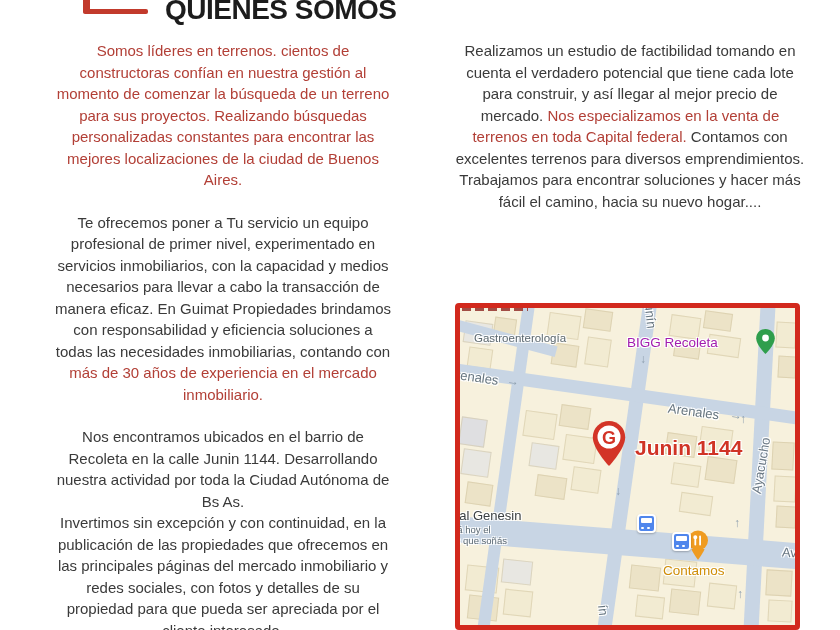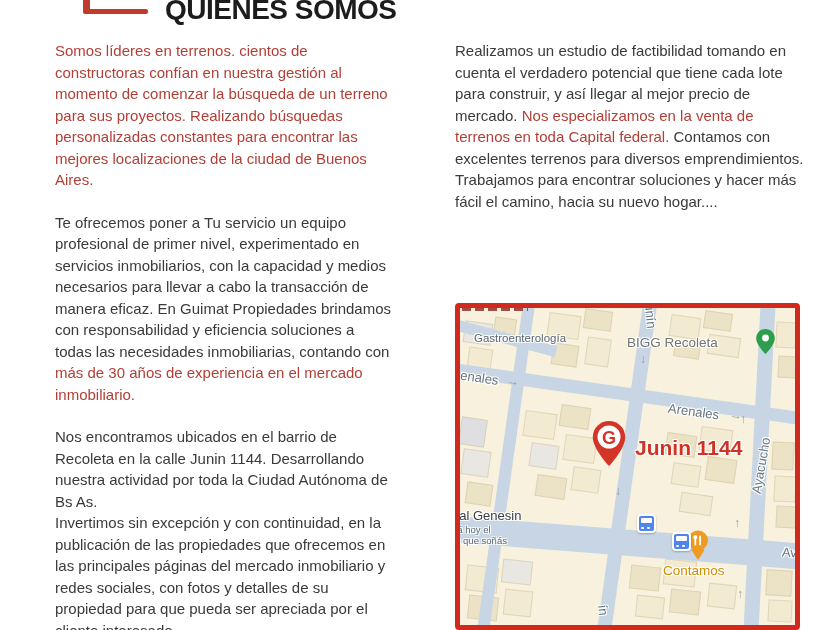--- a/index.html
+++ b/index.html
@@ -7,42 +7,42 @@
        font-family:"Liberation Sans",sans-serif;-webkit-font-smoothing:antialiased;}
 
   
   .logo-v{position:absolute;left:83px;top:0;width:7px;height:13px;background:#c23a2c;border-radius:0 0 2px 2px;}
   .logo-h{position:absolute;left:83px;top:9px;width:65px;height:5px;background:#c23a2c;border-radius:2px;}
   .page-title{position:absolute;left:165px;top:-6px;margin:0;font-size:28px;line-height:32px;
               font-weight:bold;letter-spacing:-0.5px;color:#1c1c1c;}
 
   
   .col{position:absolute;top:40px;font-size:15px;line-height:21.5px;color:#3a3a3a;}
-  .col p{margin:0 0 21px 0;}
+  .col p{margin:0 0 21px 0;text-align:center;}
   .col-left{left:55px;width:336px;}
   .col-right{left:455px;width:350px;}
   .red{color:#b23f36;}
 
   
   .map{position:absolute;left:455px;top:303px;width:345px;height:327px;box-sizing:border-box;
        border:5px solid #d2291d;border-radius:4px;background:#f7f1dd;}
   .map-inner{position:absolute;inset:0;overflow:hidden;}
   .bldg{position:absolute;border:1px solid rgba(210,197,160,0.55);z-index:1;}
   .street{position:absolute;background:#c8d5e4;z-index:2;}
   .st-junin{left:160px;top:-20px;width:14px;height:360px;transform:rotate(8deg);}
   .st-ayacucho{left:292px;top:-20px;width:15px;height:360px;transform:rotate(3deg);}
   .st-left{left:40px;top:-20px;width:12px;height:360px;transform:rotate(8deg);}
   .st-arenales{left:-12px;top:80px;width:364px;height:13px;transform:rotate(8deg);}
   .st-avenue{left:-12px;top:222px;width:364px;height:26px;transform:rotate(4.5deg);}
   .st-tl{left:-12px;top:24px;width:110px;height:11px;transform:rotate(15deg);}
 
   .mlabel{position:absolute;z-index:4;white-space:nowrap;
           text-shadow:1px 1px 0 #fff,-1px -1px 0 #fff,1px -1px 0 #fff,-1px 1px 0 #fff;}
   .lbl-gastro{left:2px;top:24px;font-size:11.5px;color:#5c686f;padding-left:12px;}
-  .lbl-bigg{left:167px;top:27px;font-size:13.5px;color:#737373;}
+  .lbl-bigg{left:167px;top:27px;font-size:13.5px;color:#a21caf;}
   .lbl-aren-l{left:-4px;top:62px;font-size:13px;color:#66757f;transform:rotate(8deg);}
   .lbl-aren-r{left:208px;top:96px;font-size:13px;color:#66757f;transform:rotate(8deg);}
   .lbl-junin-st{left:196px;top:-12px;font-size:13px;color:#66757f;transform:rotate(84deg);transform-origin:0 0;}
   .lbl-junin-b{left:150px;top:296px;font-size:13px;color:#66757f;transform:rotate(84deg);transform-origin:0 0;}
   .lbl-ayacucho{left:258px;top:150px;width:86px;text-align:center;font-size:13px;color:#6a7884;
                 transform:rotate(-80deg);}
   .lbl-av{left:322px;top:237px;font-size:13px;color:#6a7884;transform:rotate(4deg);}
   .lbl-gen1{left:-8px;top:200px;font-size:13px;color:#3b4043;}
   .lbl-gen2{left:-8px;top:216px;font-size:9.5px;color:#5d6a73;}
   .lbl-gen3{left:-8px;top:227px;font-size:9.5px;color:#5d6a73;}

